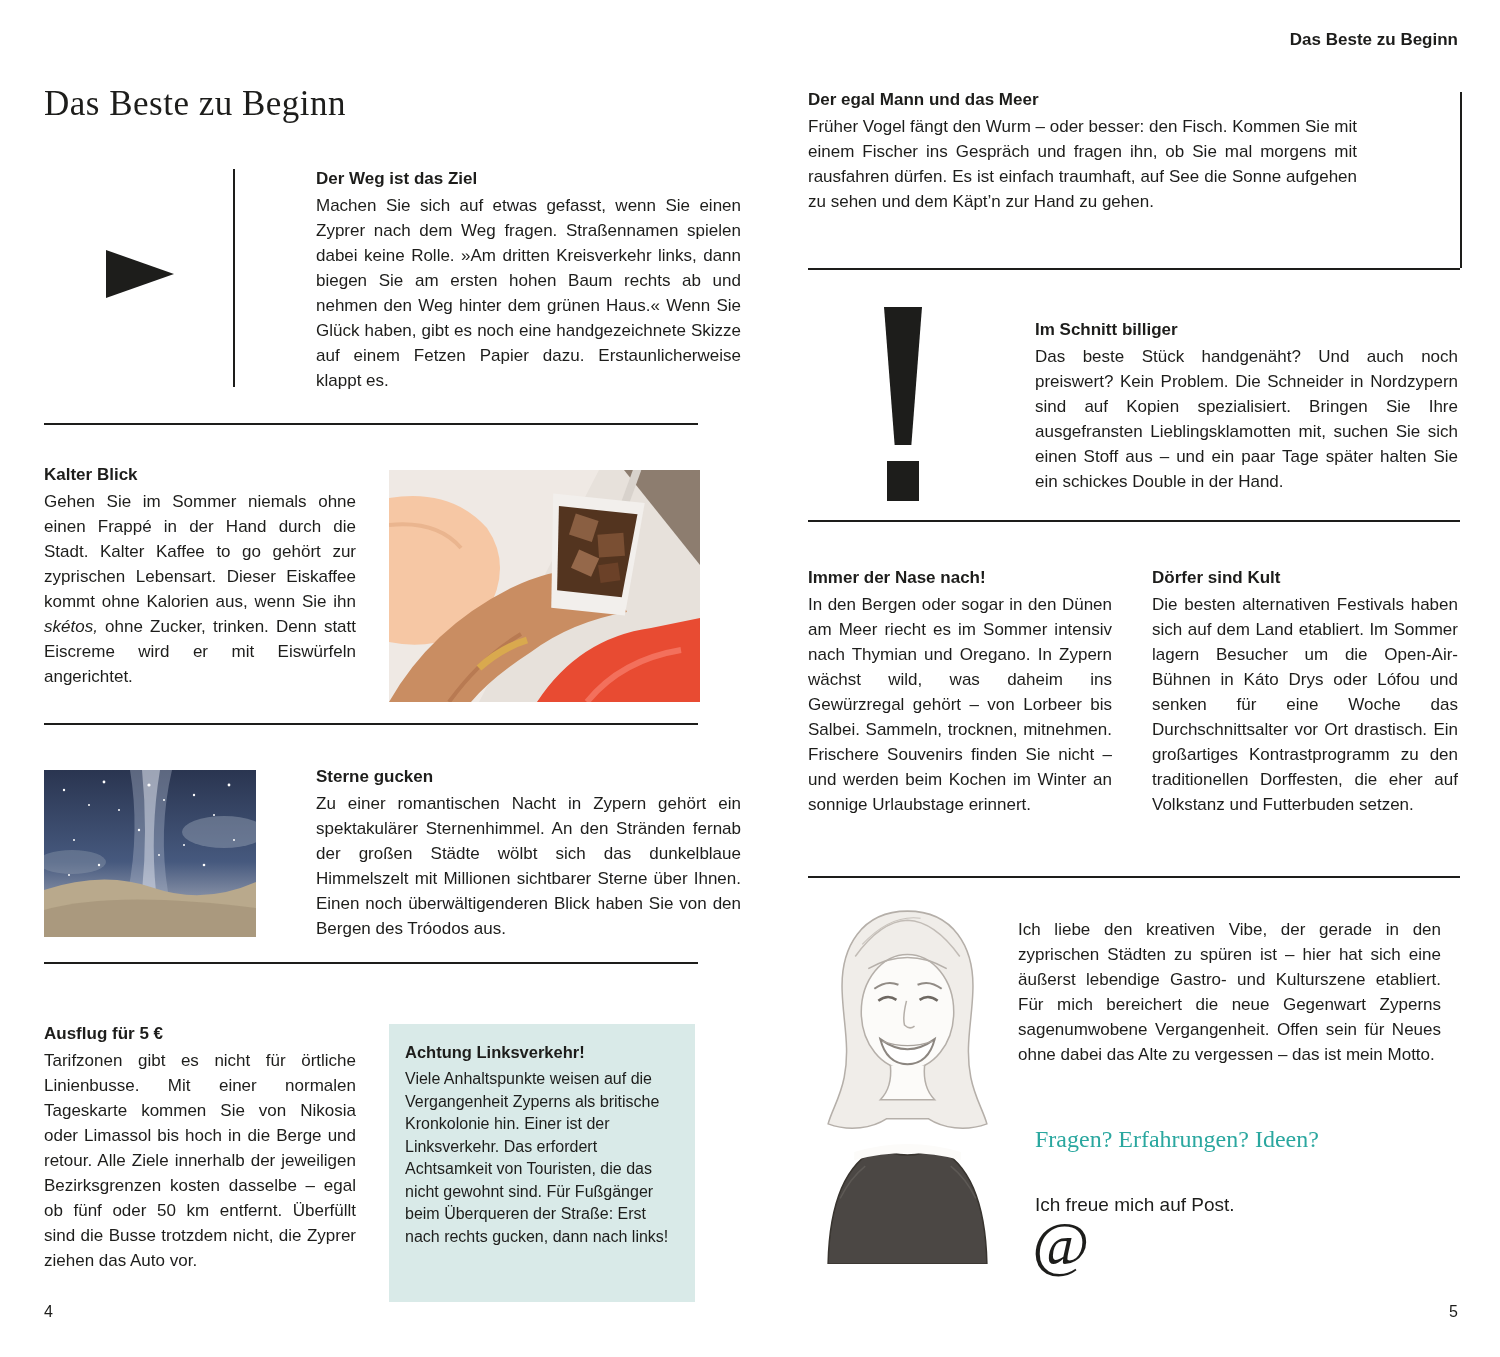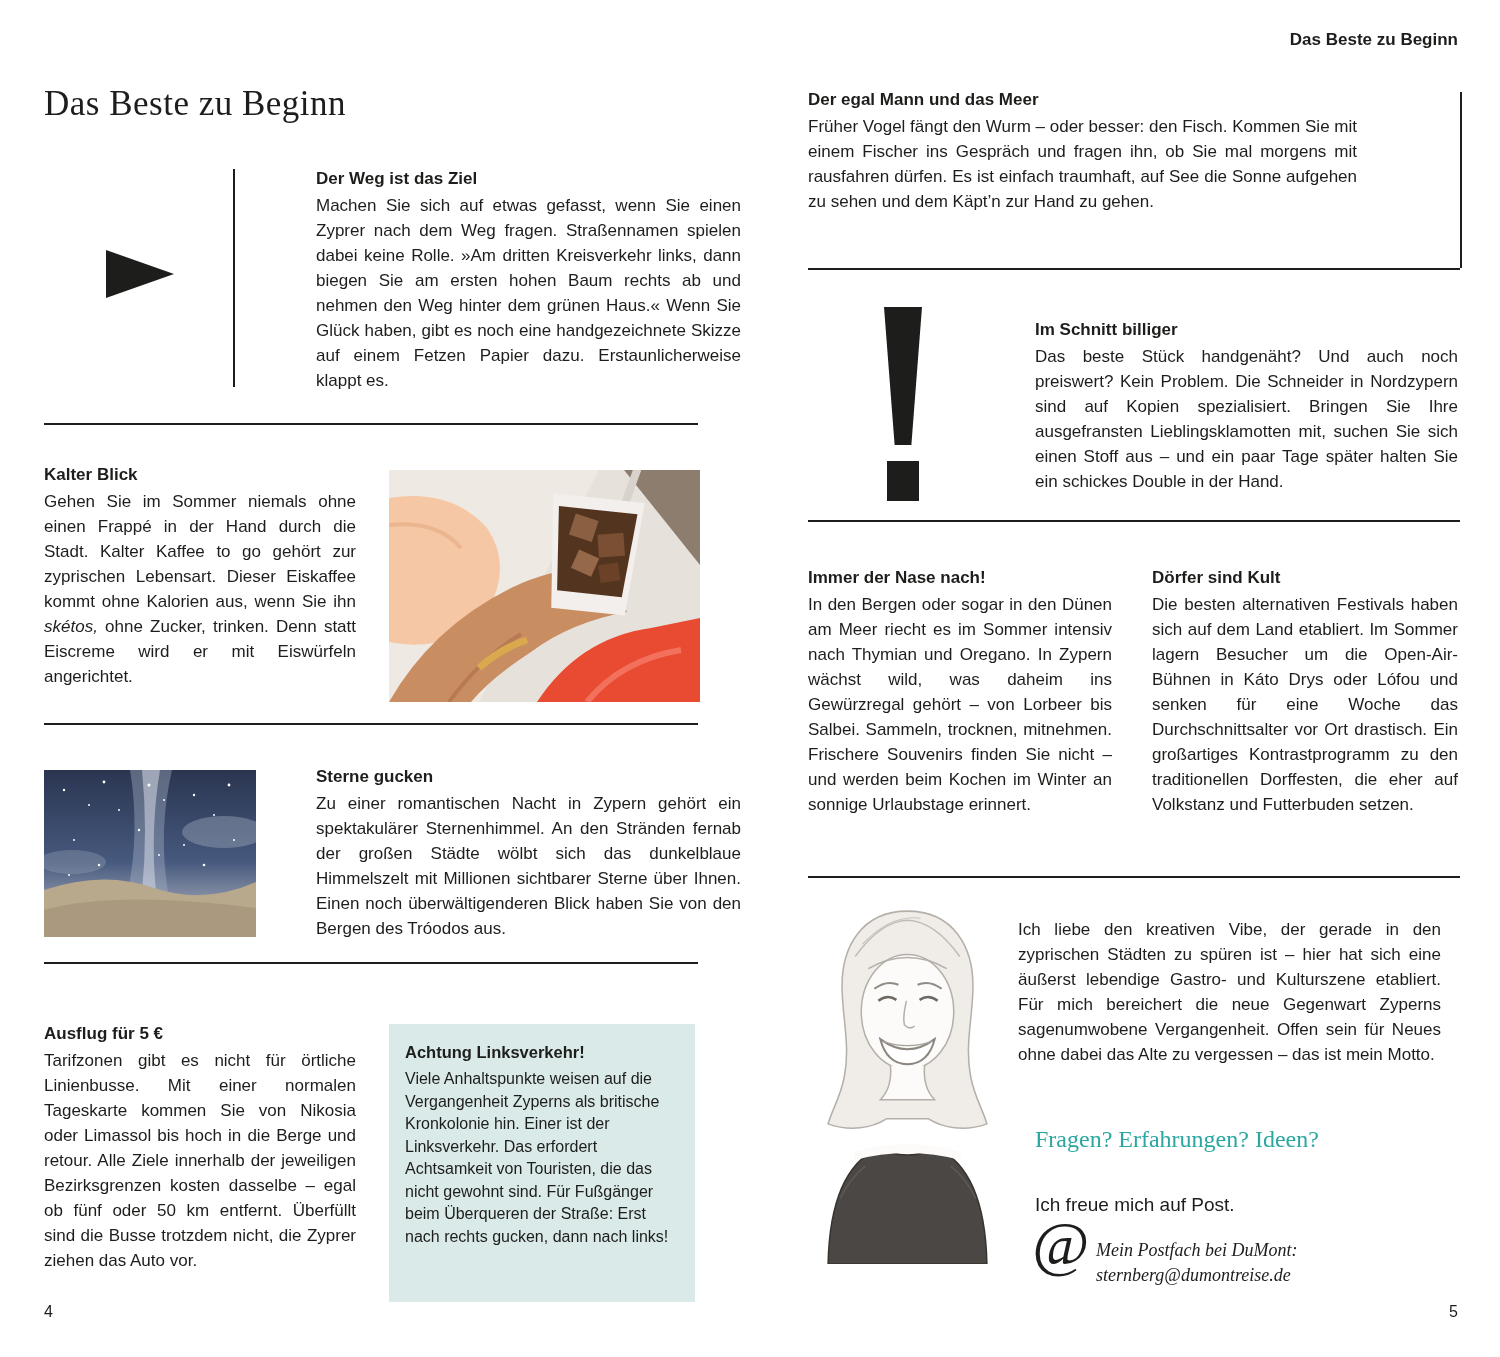--- a/index.html
+++ b/index.html
@@ -259,20 +259,16 @@
   </div>
 
   <section class="sec-author">
     <p class="p">Ich liebe den kreativen Vibe, der gerade in den zyprischen Städten zu spüren ist – hier hat sich eine äußerst lebendige Gastro- und Kulturszene etabliert. Für mich bereichert die neue Gegenwart Zyperns sagenumwobene Vergangenheit. Offen sein für Neues ohne dabei das Alte zu vergessen – das ist mein Motto.</p>
   </section>
 
   <div class="cta-heading">Fragen? Erfahrungen? Ideen?</div>
   <div class="cta-sub">Ich freue mich auf Post.</div>
 
   <div class="at-glyph">@</div>
-  <div class="contact">
-    <div>Mein Postfach bei DuMont:</div>
-    <div>sternberg@dumontreise.de</div>
-  </div>
 
   <div class="pagenum" id="pagenum-right">5</div>
 
 </div>
 
 </body></html>

